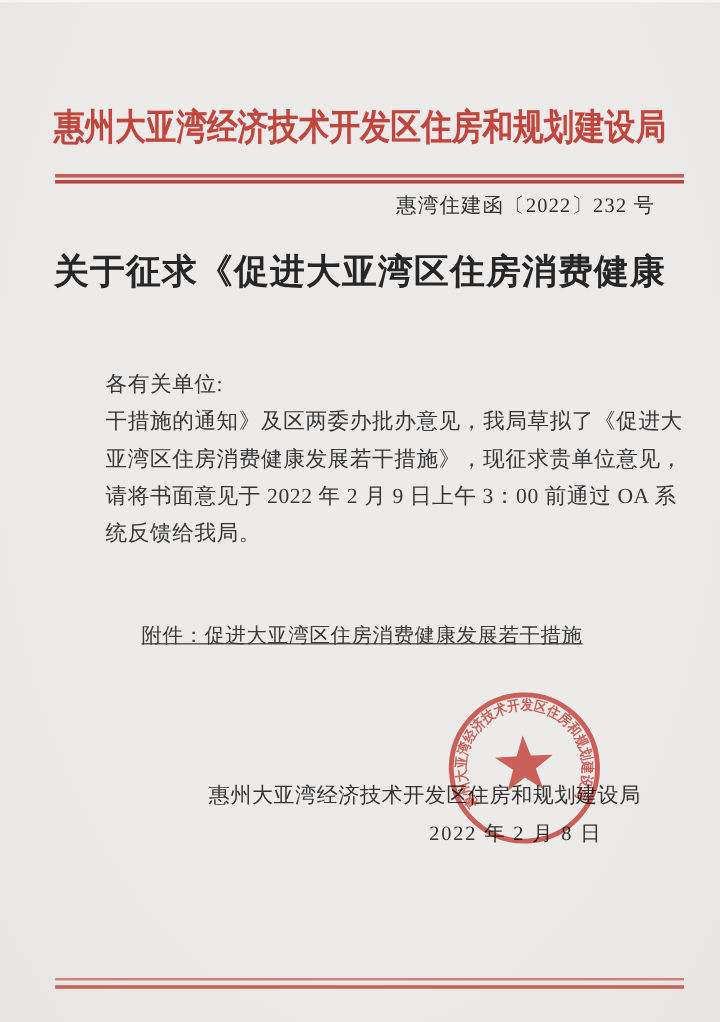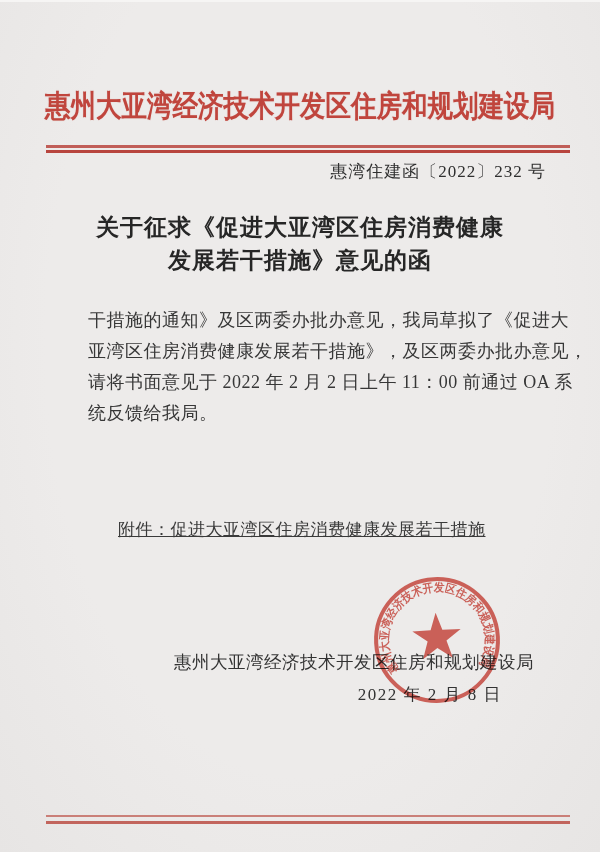--- a/index.html
+++ b/index.html
@@ -33,21 +33,21 @@
   .rule-bottom{top:813px;}
   .rule-bottom .rl.thin{height:2px;background:var(--footer_line_red,#c2655d);opacity:.8;}
   .rule-bottom .rl.gap{height:3.5px;}
   .rule-bottom .rl.thick{height:3px;background:var(--footer_line_red,#c2655d);}
   .doc-number{
     position:absolute;top:158px;right:54px;
     font-size:17px;color:#2f2f2f;letter-spacing:1px;white-space:nowrap;
   }
   .title{
     position:absolute;top:209px;left:0;width:600px;
-    text-align:center;font-size:23px;font-weight:bold;color:#262626;
+    text-align:center;font-size:29px;font-weight:bold;color:#262626;
     line-height:33px;letter-spacing:1px;
   }
   .body-text{
     position:absolute;top:303px;left:88px;width:452px;
     font-size:18px;color:#373737;line-height:31px;
     letter-spacing:.5px;white-space:nowrap;
   }
   .body-text .line.indent{padding-left:37px;}
   .attachment{
     position:absolute;top:516px;left:118px;
@@ -82,27 +82,27 @@
   <div class="rule rule-top">
     <div class="rl thin"></div>
     <div class="rl gap"></div>
     <div class="rl thick"></div>
   </div>
 
   <div class="doc-number">惠湾住建函〔2022〕232 号</div>
 
   <div class="title">
     <div>关于征求《促进大亚湾区住房消费健康</div>
-    <div>发展若干措施》意见的函</div>
   </div>
 
   <div class="body-text">
+    <div class="line">各有关单位:</div>
     <div class="line">干措施的通知》及区两委办批办意见，我局草拟了《促进大</div>
-    <div class="line">亚湾区住房消费健康发展若干措施》，及区两委办批办意见，</div>
-    <div class="line">请将书面意见于 2022 年 2 月 2 日上午 11：00 前通过 OA 系</div>
+    <div class="line">亚湾区住房消费健康发展若干措施》，现征求贵单位意见，</div>
+    <div class="line">请将书面意见于 2022 年 2 月 9 日上午 3：00 前通过 OA 系</div>
     <div class="line">统反馈给我局。</div>
   </div>
 
   <div class="attachment">附件：促进大亚湾区住房消费健康发展若干措施</div>
 
   <div class="signature">惠州大亚湾经济技术开发区住房和规划建设局</div>
 
   <div class="sign-date">2022 年 2 月 8 日</div>
 
   <svg class="seal" viewBox="0 0 132 132">

